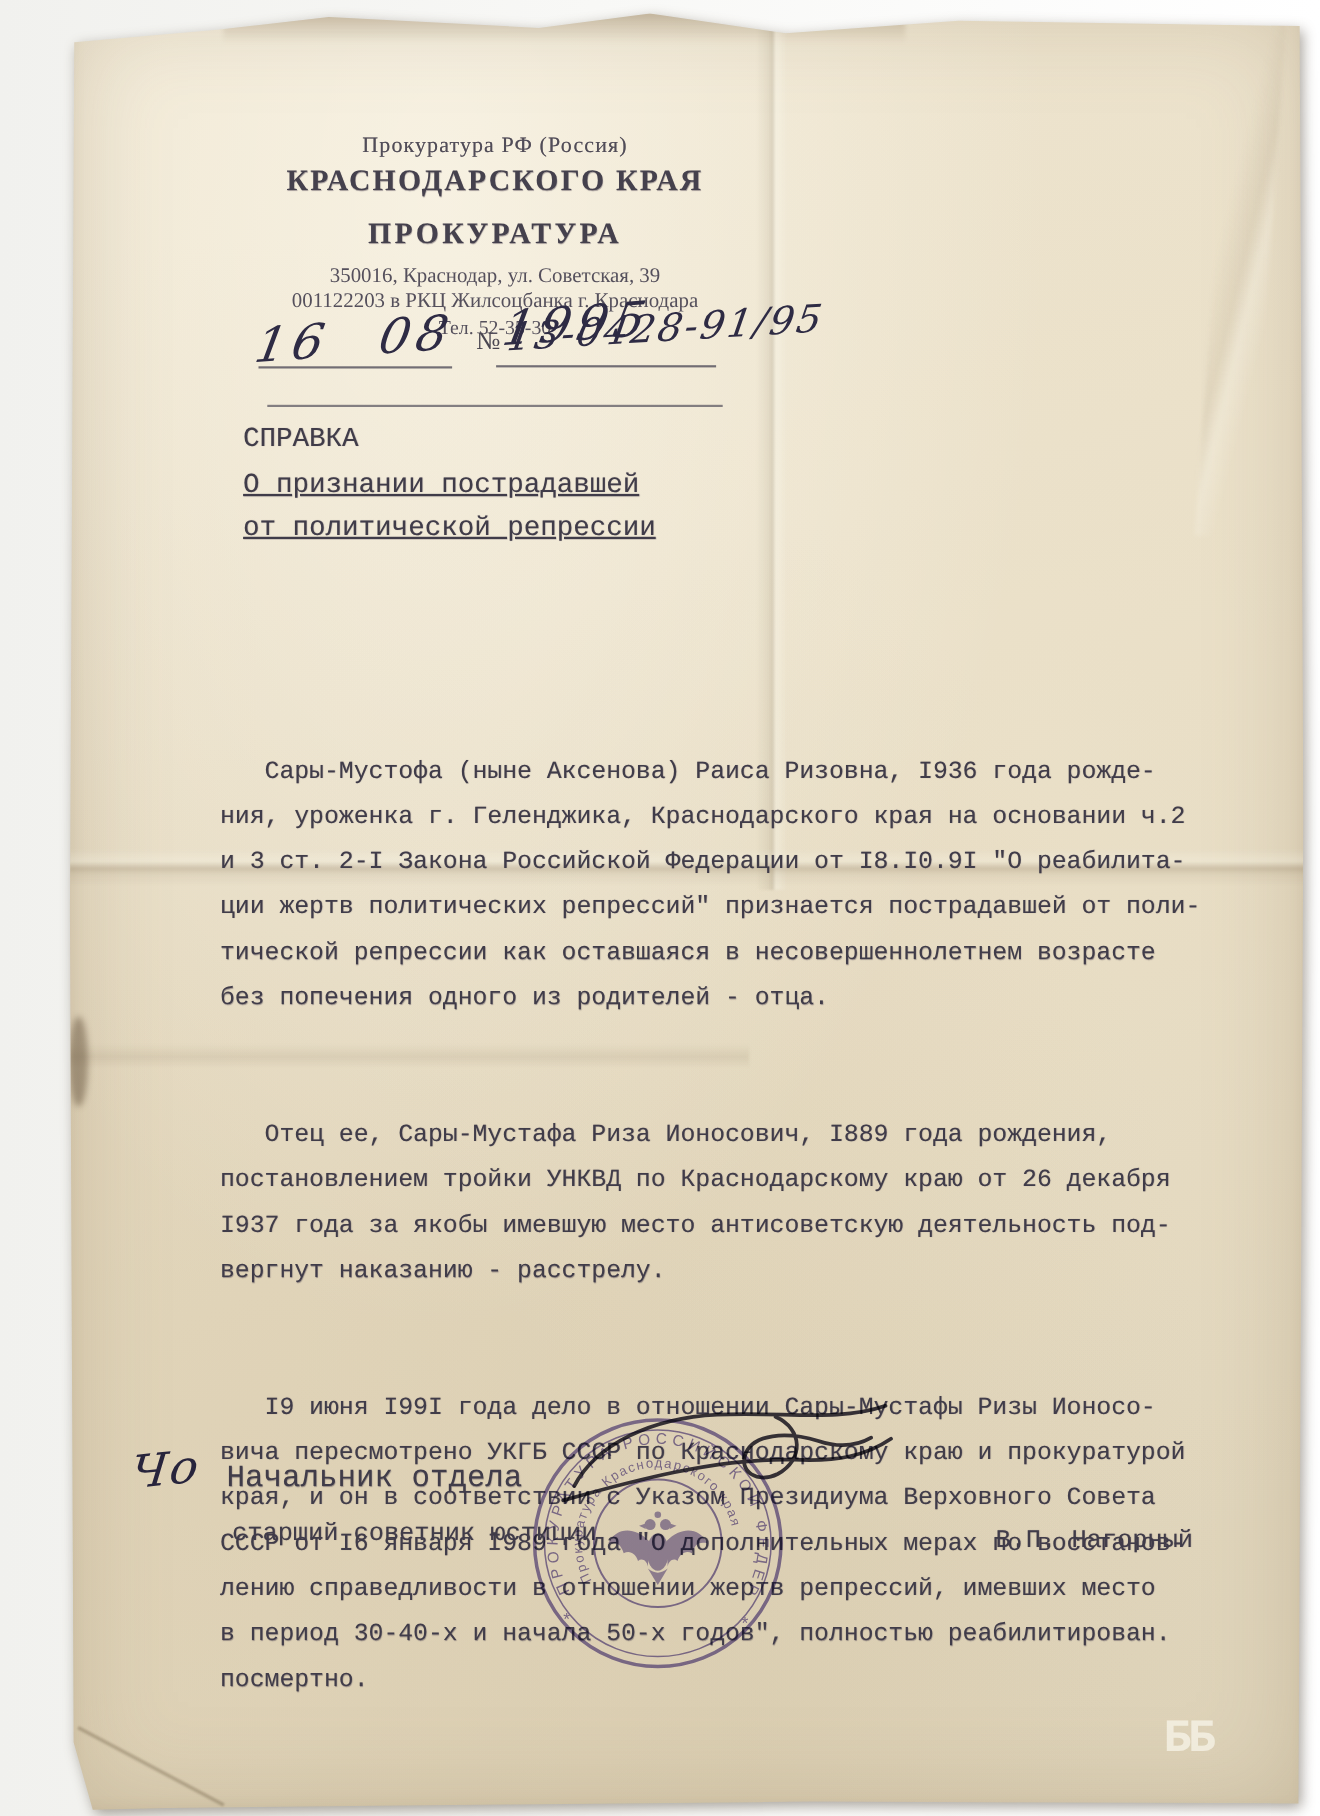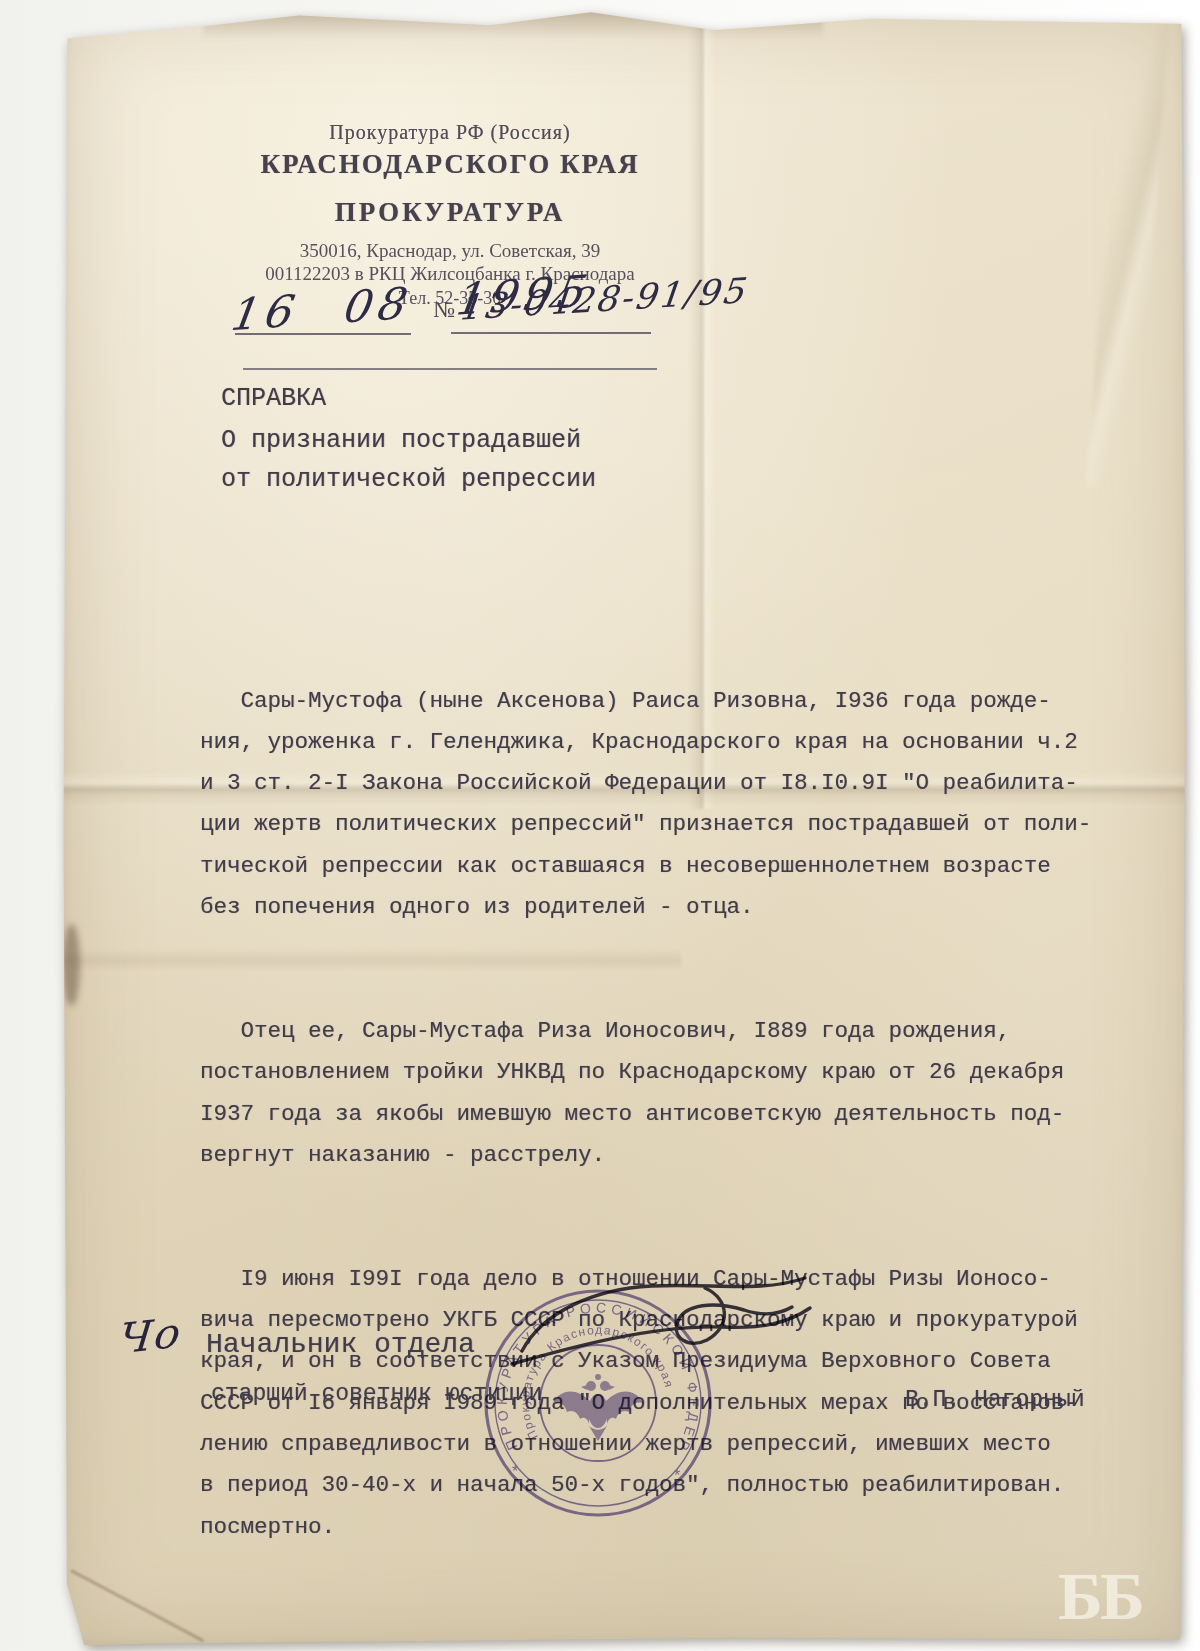--- a/index.html
+++ b/index.html
@@ -56,37 +56,37 @@
   .hand-num{position:absolute;left:400px;top:270px;font-size:35px;letter-spacing:2px;
     transform:skewX(-12deg) rotate(-3.5deg);}
   .rule{position:absolute;height:2px;background:#474352;opacity:.75;}
   .rule-1a{left:172px;top:324px;width:176px;}
   .rule-1b{left:388px;top:323px;width:200px;}
   .rule-2{left:180px;top:359px;width:414px;opacity:.65;}
   
   .mono{font-family:"Liberation Mono","DejaVu Sans Mono",monospace;color:#403c49;
     text-shadow:.4px .4px .8px rgba(66,58,76,.45);}
   .title-block{position:absolute;left:158px;top:370px;font-size:25px;line-height:40px;white-space:pre;}
-  .title-sub{position:absolute;left:158px;top:412px;font-size:25px;line-height:39px;white-space:pre-line;}
+  .title-sub{position:absolute;left:158px;top:412px;font-size:25px;line-height:39px;white-space:pre-line;text-decoration:underline;}
   .body-text{position:absolute;left:137px;top:589px;font-size:22.5px;line-height:41.3px;white-space:pre;}
   .body-text p{margin:0;padding:0;}
   
   .hand-mark{position:absolute;left:57px;top:1302px;font-size:42px;letter-spacing:2px;
     transform:skewX(-12deg) rotate(-6deg);color:#27243c;}
   .pos1{position:absolute;left:143px;top:1320px;font-size:28px;}
   .pos2{position:absolute;left:148px;top:1372px;font-size:23px;font-family:Liberation Mono, monospace;}
   .sig-name{position:absolute;left:842px;top:1378px;font-size:23px;}
   
   .stamp-svg{position:absolute;left:395px;top:1254px;width:280px;height:280px;
     mix-blend-mode:multiply;opacity:.88;filter:blur(.4px);}
   .stamp-svg text{font-family:"Liberation Sans","DejaVu Sans",sans-serif;}
   .sig-svg{position:absolute;left:437px;top:1256px;width:330px;height:120px;mix-blend-mode:multiply;}
   
-  .watermark{position:absolute;left:995px;top:1548px;font-family:Liberation Serif, serif;
-    font-weight:900;font-size:68px;letter-spacing:-3px;color:rgba(254,251,244,.62);}
+  .watermark{position:absolute;left:995px;top:1548px;font-family:Liberation Mono, monospace;
+    font-weight:900;font-size:42px;letter-spacing:-3px;color:rgba(254,251,244,.62);}
 </style>
 </head>
 <body>
 
 <div class="scene">
   <div class="paper-wrap">
     <div class="paper">
 
       <div class="crease top-shade"></div>
       <div class="crease fold-v"></div>

